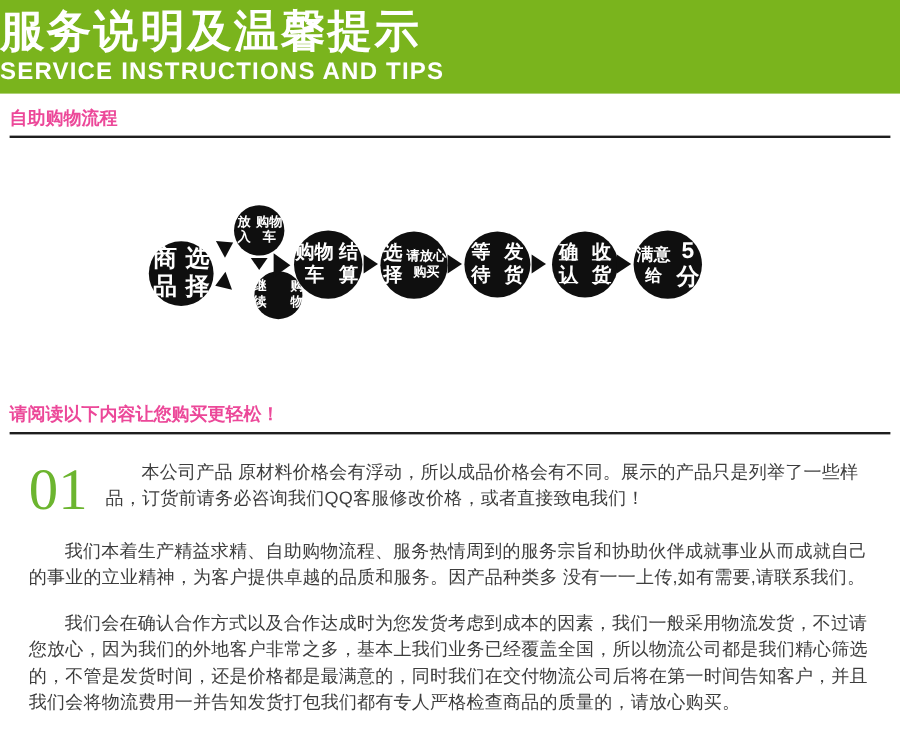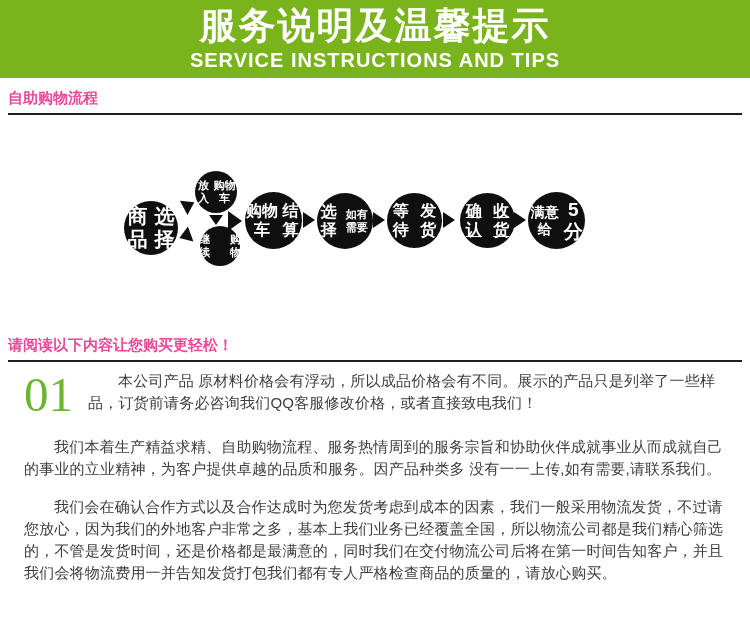--- a/index.html
+++ b/index.html
@@ -4,41 +4,41 @@
 <style>
   html,body{margin:0;padding:0;background:#ffffff;}
   body{
     width:750px;height:629px;position:relative;overflow:hidden;
     font-family:"Liberation Sans","DejaVu Sans",sans-serif;
     color:#3d3d3d;
   }
   
   .banner{
     height:78px;background:#7ab41d;color:#ffffff;text-align:center;
-    display:flex;flex-direction:column;align-items:center;justify-content:center;
+    display:flex;flex-direction:column;align-items:flex-start;justify-content:center;
   }
   .banner-title{font-size:37px;font-weight:bold;letter-spacing:2px;line-height:1.1;}
   .banner-subtitle{font-size:20px;font-weight:bold;letter-spacing:1px;margin-top:3px;}
   
   .section-heading{
     font-size:15px;font-weight:bold;color:#ec4899;
     margin:0;padding:11px 8px 5px 8px;
   }
   .rule{border:none;border-top:2px solid #1e1e1e;margin:0 8px;}
   
   .flow{position:relative;height:210px;}
   .step{
     position:absolute;background:#0f0f0f;border-radius:50%;color:#ffffff;
     display:flex;align-items:center;justify-content:center;
     text-align:center;font-weight:bold;line-height:1.15;
   }
   .step .l1,.step .l2{display:block;}
   .step-select{left:124px;top:86px;width:54px;height:54px;font-size:20px;}
   .step-addcart{left:195px;top:56px;width:42px;height:42px;font-size:11px;}
-  .step-continue{left:200px;top:111px;width:40px;height:40px;font-size:11px;gap:20px;}
+  .step-continue{left:212px;top:111px;width:40px;height:40px;font-size:11px;gap:20px;}
   .step-checkout{left:245px;top:77px;width:57px;height:57px;font-size:16px;}
   .step-payment{left:317px;top:78px;width:56px;height:56px;font-size:16px;}
   .step-payment .l2{font-size:11px;font-weight:bold;}
   .step-wait{left:387px;top:78px;width:55px;height:55px;font-size:16px;}
   .step-confirm{left:460px;top:78px;width:55px;height:55px;font-size:16px;text-decoration:underline;}
   .step-rate{left:528px;top:77px;width:57px;height:57px;font-size:14px;}
   .step-rate .l2{font-size:19px;}
   
   .arr{position:absolute;width:0;height:0;}
   .arr-right{border-top:8px solid transparent;border-bottom:8px solid transparent;border-left:12px solid #0f0f0f;}
@@ -47,21 +47,21 @@
   .arr-left{border-top:8px solid transparent;border-bottom:8px solid transparent;border-right:12px solid #0f0f0f;}
   .arr-a1{left:183px;top:82px;transform:rotate(-28deg);}
   .arr-a2{left:209px;top:100px;}
   .arr-a3{left:179px;top:113px;transform:rotate(-20deg);}
   .arr-a4{left:228px;top:96px;}
   .arr-a5{left:303px;top:97px;}
   .arr-a6{left:373px;top:97px;}
   .arr-a7{left:443px;top:97px;}
   .arr-a8{left:514px;top:97px;}
   
-  .tips{padding-top:8px;}
+  .tips{padding-top:21px;}
   .tip{display:flex;align-items:flex-start;padding:0 14px 0 24px;}
   .tip+.tip{margin-top:16px;}
   .tip-num{
     width:64px;flex:0 0 64px;
     font-family:"Liberation Serif","DejaVu Serif",serif;
     font-size:49px;line-height:1.02;color:#6cb52f;font-weight:normal;
   }
   .tip-text{
     flex:1;margin:0;font-size:15px;line-height:22px;color:#3d3d3d;
     text-indent:2em;letter-spacing:0.2px;
@@ -95,21 +95,21 @@
   </div>
   <span class="arr arr-left arr-a3"></span>
   <span class="arr arr-big arr-a4"></span>
   <div class="step step-checkout">
     <span class="l1">购物车</span>
     <span class="l2">结算</span>
   </div>
   <span class="arr arr-right arr-a5"></span>
   <div class="step step-payment">
     <span class="l1">选择</span>
-    <span class="l2">如有需要</span>
+    <span class="l2">请放心购买</span>
   </div>
   <span class="arr arr-right arr-a6"></span>
   <div class="step step-wait">
     <span class="l1">等待</span>
     <span class="l2">发货</span>
   </div>
   <span class="arr arr-right arr-a7"></span>
   <div class="step step-confirm">
     <span class="l1">确认</span>
     <span class="l2">收货</span>

